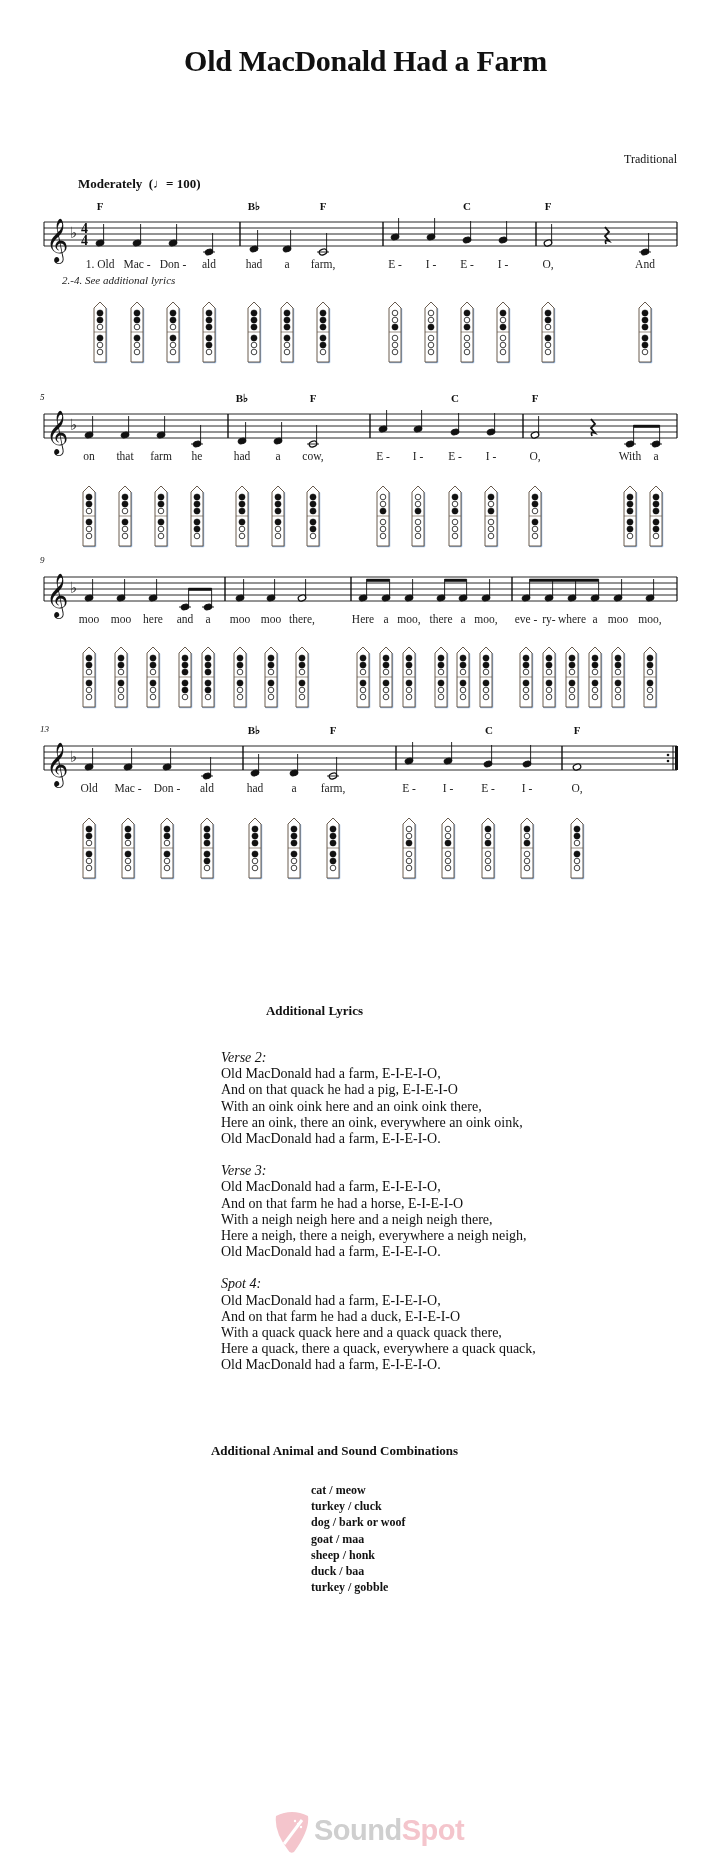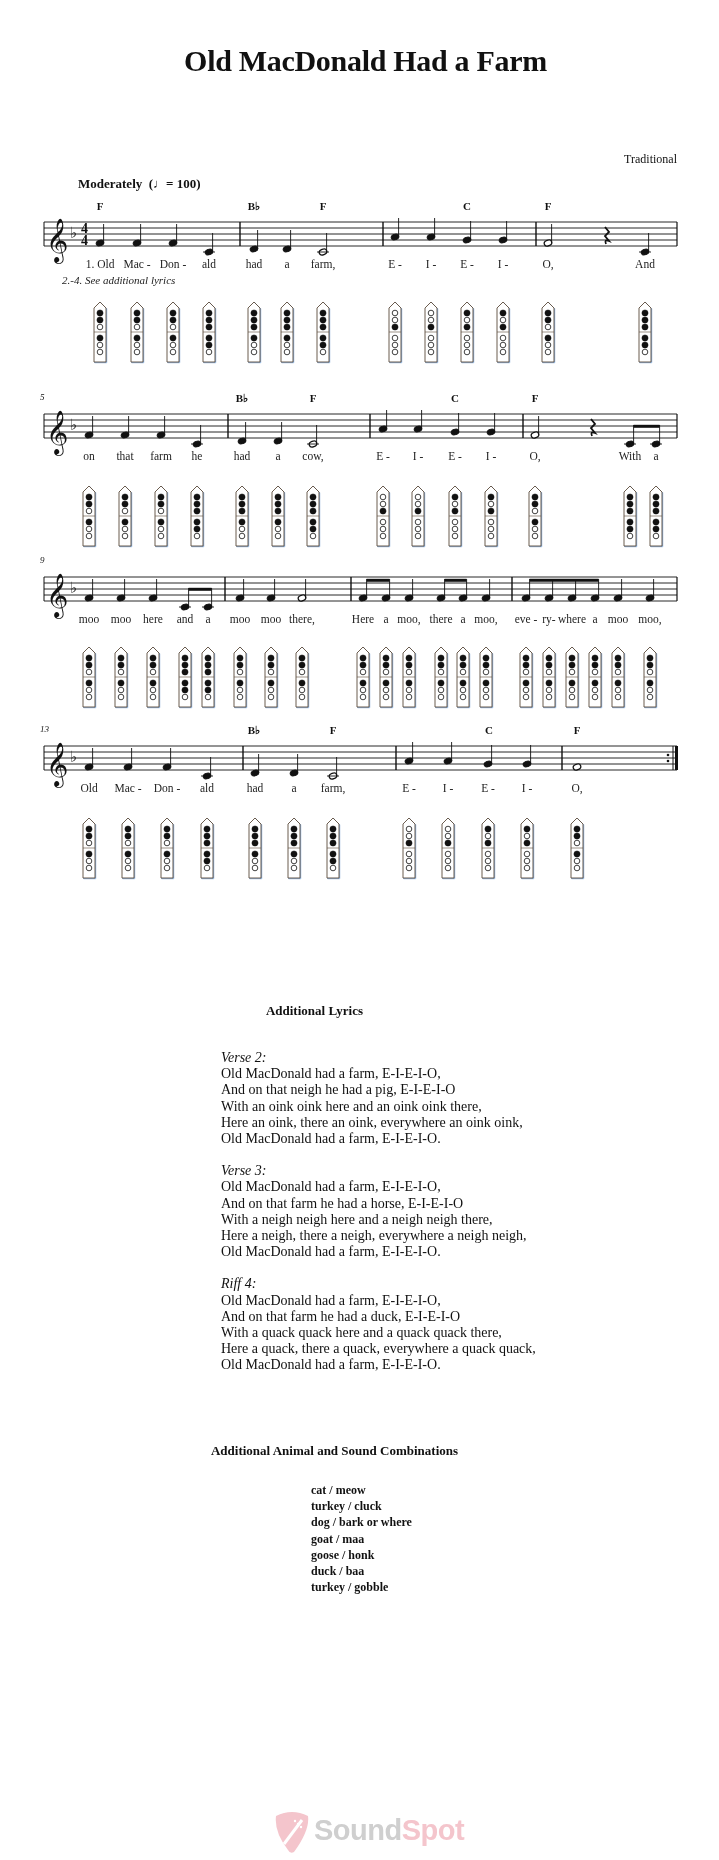--- a/index.html
+++ b/index.html
@@ -1076,50 +1076,50 @@
         <circle cx="577" cy="868" r="2.8" fill="#fff" stroke="#111" stroke-width="0.8"></circle>
       </g>
     </g>
   </svg>
 
 <div class="section-head" style="top:1003px;">Additional Lyrics</div>
 <div class="lyrics-block" id="verses">
     <div class="verse">
       <div class="verse-label">Verse 2:</div>
       <div>Old MacDonald had a farm, E-I-E-I-O,</div>
-      <div>And on that neigh he had a pig, E-I-E-I-O</div>
+      <div>And on that quack he had a pig, E-I-E-I-O</div>
       <div>With an oink oink here and an oink oink there,</div>
       <div>Here an oink, there an oink, everywhere an oink oink,</div>
       <div>Old MacDonald had a farm, E-I-E-I-O.</div>
     </div>
     <div class="verse">
       <div class="verse-label">Verse 3:</div>
       <div>Old MacDonald had a farm, E-I-E-I-O,</div>
       <div>And on that farm he had a horse, E-I-E-I-O</div>
       <div>With a neigh neigh here and a neigh neigh there,</div>
       <div>Here a neigh, there a neigh, everywhere a neigh neigh,</div>
       <div>Old MacDonald had a farm, E-I-E-I-O.</div>
     </div>
     <div class="verse">
-      <div class="verse-label">Riff 4:</div>
+      <div class="verse-label">Spot 4:</div>
       <div>Old MacDonald had a farm, E-I-E-I-O,</div>
       <div>And on that farm he had a duck, E-I-E-I-O</div>
       <div>With a quack quack here and a quack quack there,</div>
       <div>Here a quack, there a quack, everywhere a quack quack,</div>
       <div>Old MacDonald had a farm, E-I-E-I-O.</div>
     </div>
   </div>
 
 <div class="section-head" style="top:1443px;padding-left:20px;">Additional Animal and Sound Combinations</div>
 <div class="animals" id="animals">
     <div>cat / meow</div>
     <div>turkey / cluck</div>
-    <div>dog / bark or where</div>
+    <div>dog / bark or woof</div>
     <div>goat / maa</div>
-    <div>goose / honk</div>
+    <div>sheep / honk</div>
     <div>duck / baa</div>
     <div>turkey / gobble</div>
   </div>
 
 <div class="watermark">
   <svg width="40" height="44" viewBox="0 0 40 44" style="position:absolute;left:0;top:0">
     <path d="M4 6 Q20 -2 36 6 Q38 20 22 42 Q18 44 16 40 Q2 22 4 6Z" fill="#f4c5cc"></path>
     <path d="M12 34 L30 10" stroke="#ffffff" stroke-width="3" fill="none"></path>
     <circle cx="26" cy="14" r="1.2" fill="#fff"></circle>
       <circle cx="29" cy="17" r="1.2" fill="#fff"></circle>

